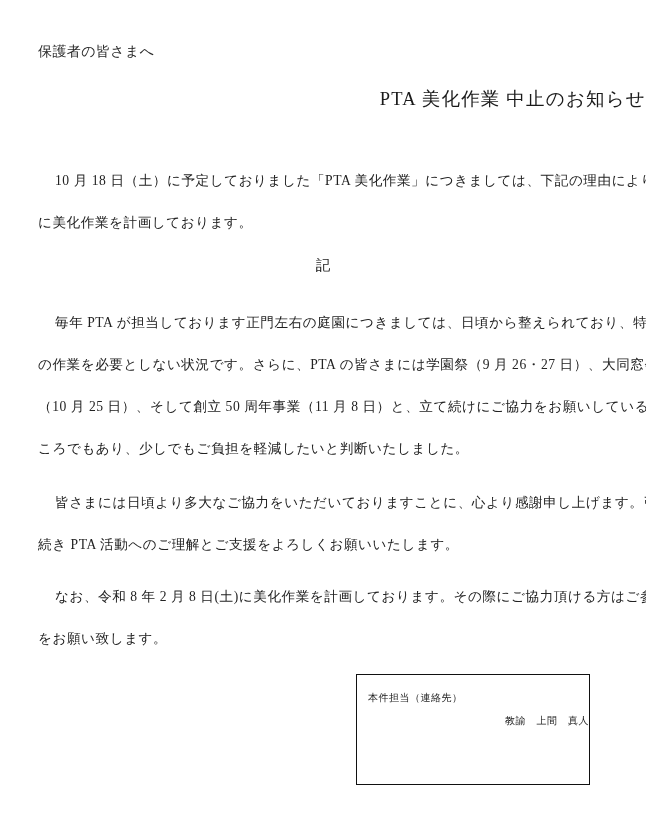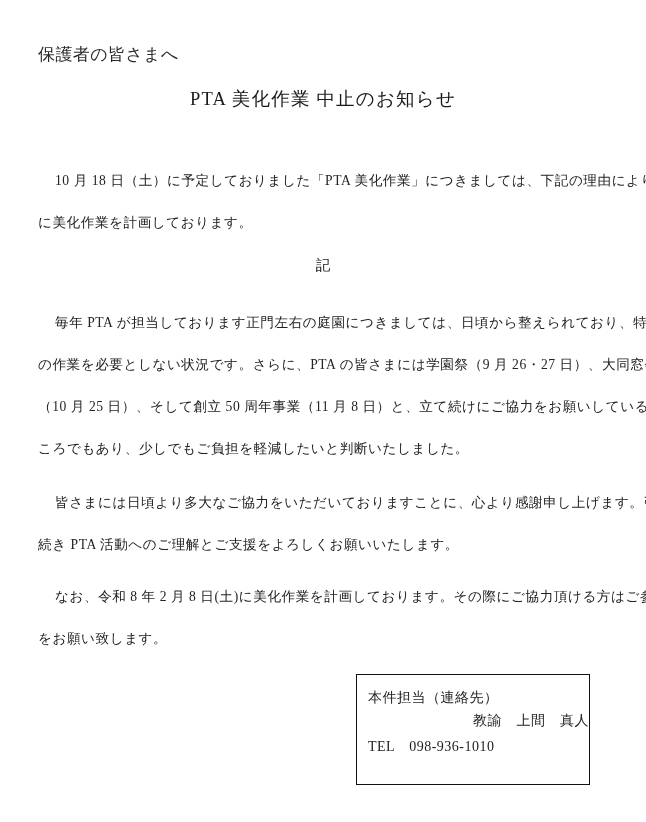--- a/index.html
+++ b/index.html
@@ -17,32 +17,32 @@
     height: 822px;
     background: #ffffff;
     overflow: hidden;
     box-sizing: border-box;
   }
 
   .addressee {
     position: absolute;
     left: 38px;
     top: 43px;
-    font-size: 17px;
+    font-size: 14px;
     letter-spacing: 0.4px;
     color: #2a2a2a;
     white-space: nowrap;
   }
 
   .doc-title {
     position: absolute;
     left: 0;
     top: 86px;
     width: 646px;
-    text-align: center;
+    text-align: right;
     font-size: 18.5px;
     letter-spacing: 1.2px;
     color: #1a1a1a;
     white-space: nowrap;
   }
 
   .para {
     font-size: 13.6px;
     line-height: 42px;
     letter-spacing: 0.55px;
@@ -78,21 +78,21 @@
     left: 356px;
     top: 674px;
     width: 234px;
     height: 111px;
     border: 1.6px solid #111111;
     box-sizing: border-box;
     background: #ffffff;
   }
   .contact-inner {
     padding: 11px 0 0 11px;
-    font-size: 14px;
+    font-size: 10px;
     line-height: 23px;
     letter-spacing: 0.5px;
     color: #1c1c1c;
   }
   .contact-line { white-space: nowrap; display: block; }
   .contact-line.sub { padding-left: 76px; text-align: right; }
   .contact-line.tel { padding-top: 3px; }
 </style>
 </head>
 <body>
@@ -124,17 +124,16 @@
 
   <div class="para p4">
     <span class="ln indent">なお、令和 8 年 2 月 8 日(土)に美化作業を計画しております。その際にご協力頂ける方はご参加</span>
     <span class="ln">をお願い致します。</span>
   </div>
 
   <div class="contact-box">
     <div class="contact-inner">
       <span class="contact-line">本件担当（連絡先）</span>
       <span class="contact-line sub">教諭　上間　真人</span>
-      <span class="contact-line tel">TEL　098-936-1010</span>
     </div>
   </div>
 
 </div>
 
 </body></html>

